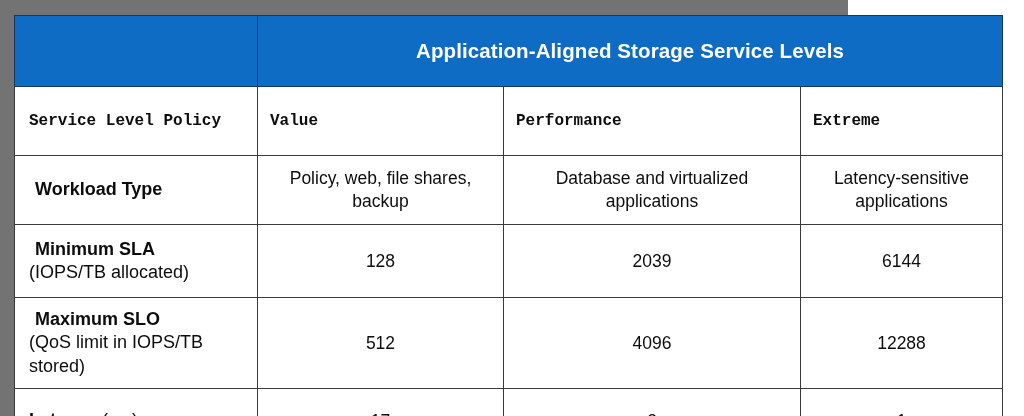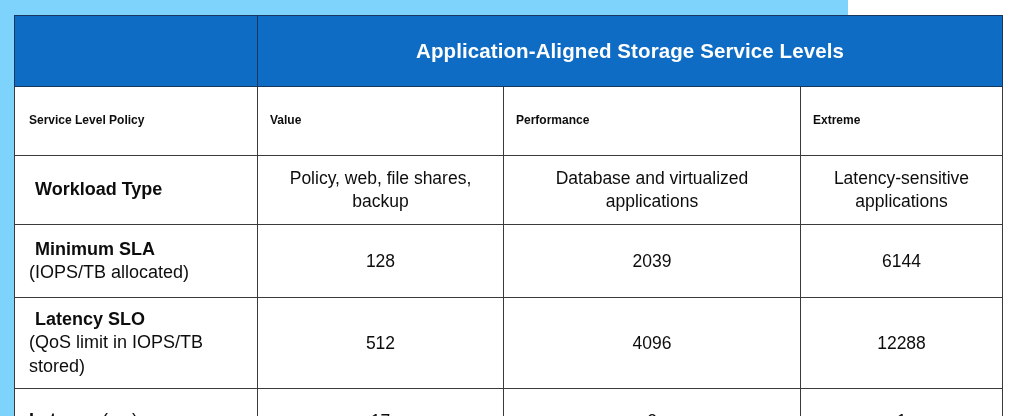--- a/index.html
+++ b/index.html
@@ -14,21 +14,21 @@
     overflow: hidden;
     font-family: "Liberation Sans", sans-serif;
     color: #0d0d0d;
     -webkit-font-smoothing: antialiased;
   }
 
   #page {
     position: relative;
     width: 848px;
     height: 416px;
-    background: #7dd3fc;
+    background: #737373;
   }
 
   
   .sls-table {
     position: absolute;
     left: 14px;
     top: 15px;
     width: 988px;
     border-collapse: collapse;
     table-layout: fixed;
@@ -58,22 +58,23 @@
     color: #ffffff;
     font-size: 20.5px;
     font-weight: bold;
     letter-spacing: 0.1px;
     padding: 0 10px;
   }
 
   
   tr.colhead-row td {
     height: 56px;
-    font-size: 12px;
+    font-size: 16px;
     font-weight: bold;
+    font-family: Liberation Mono, monospace;
   }
   tr.colhead-row td.label-cell { text-align: left; padding-left: 14px; }
   tr.colhead-row td.data-cell  { text-align: left; }
 
   
   td.label-cell {
     text-align: left;
     padding: 6px 10px 6px 14px;
     font-size: 18px;
     line-height: 1.28;
@@ -153,21 +154,21 @@
           <span class="lbl-strong">Minimum SLA</span>
           <span class="lbl-sub">(IOPS/TB allocated)</span>
         </td>
         <td class="data-cell">128</td>
         <td class="data-cell">2039</td>
         <td class="data-cell">6144</td>
       </tr>
 
       <tr class="row-maxslo">
         <td class="label-cell">
-          <span class="lbl-strong">Latency SLO</span>
+          <span class="lbl-strong">Maximum SLO</span>
           <span class="lbl-sub">(QoS limit in IOPS/TB stored)</span>
         </td>
         <td class="data-cell">512</td>
         <td class="data-cell">4096</td>
         <td class="data-cell">12288</td>
       </tr>
 
       <tr class="row-latency">
         <td class="label-cell">
           <span class="lbl-inline-strong">Latency</span><span>&nbsp;</span><span class="lbl-inline-sub">(<span class="spellerr">ms</span>)</span>

